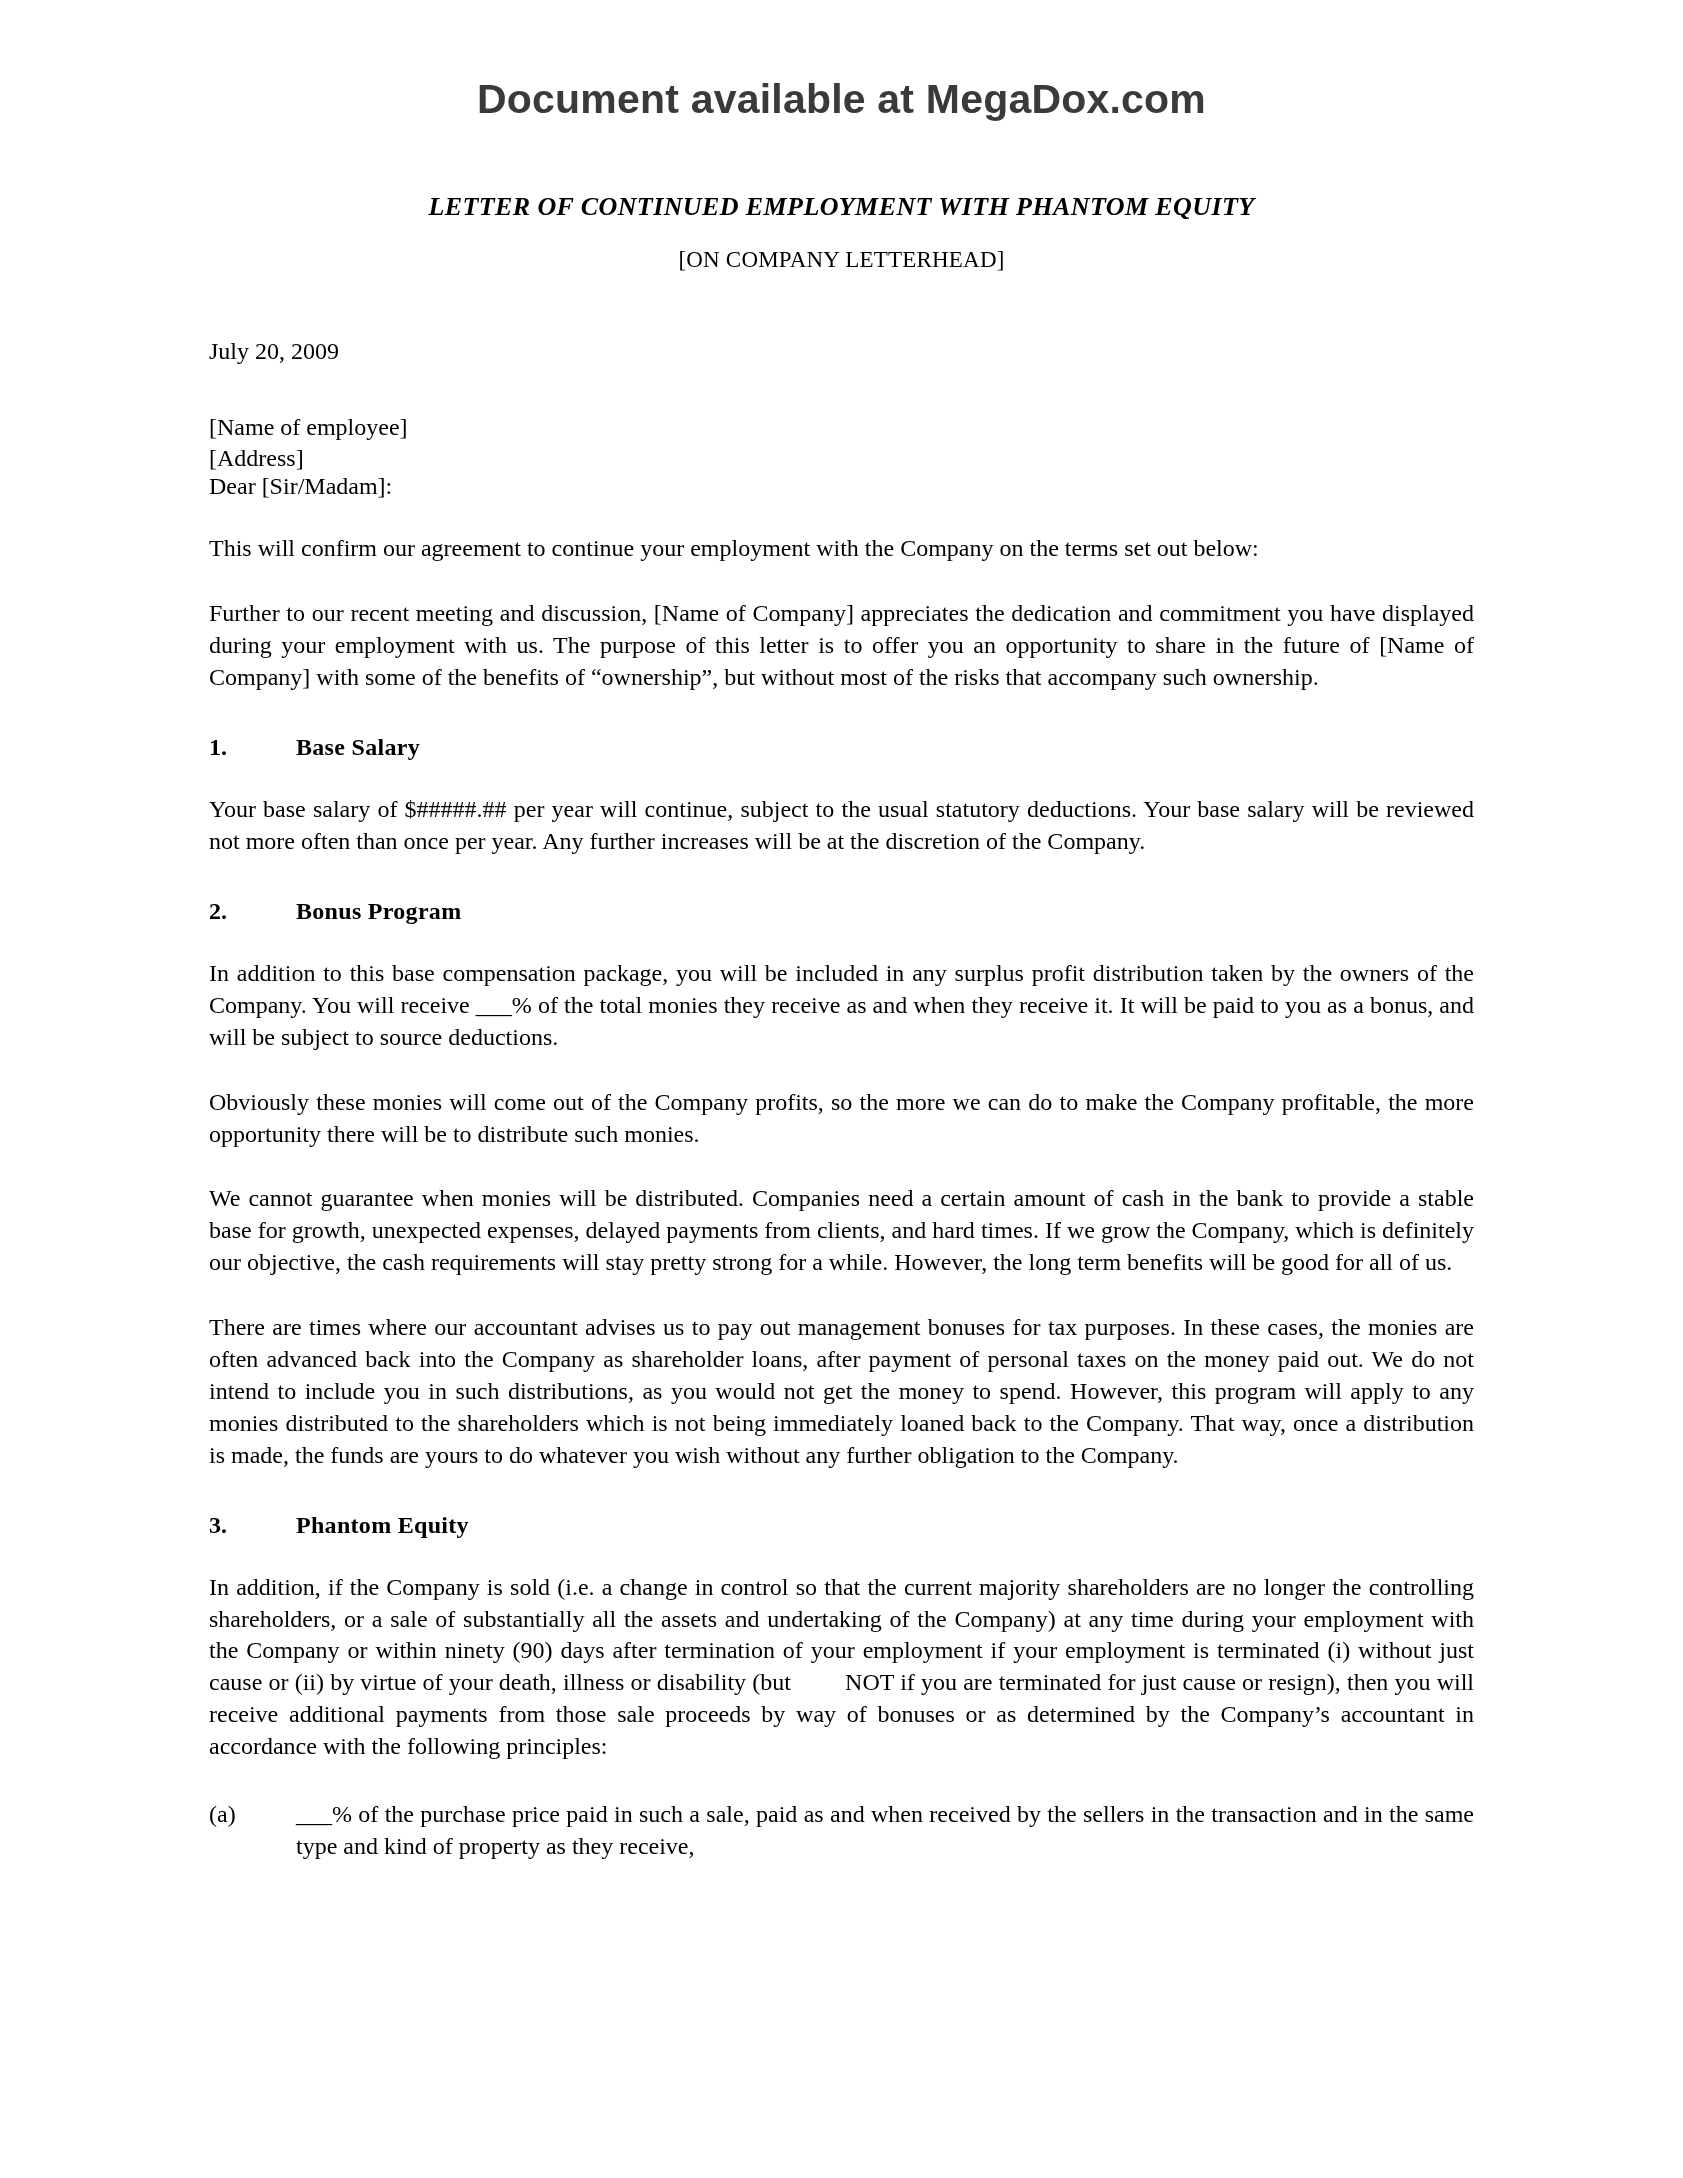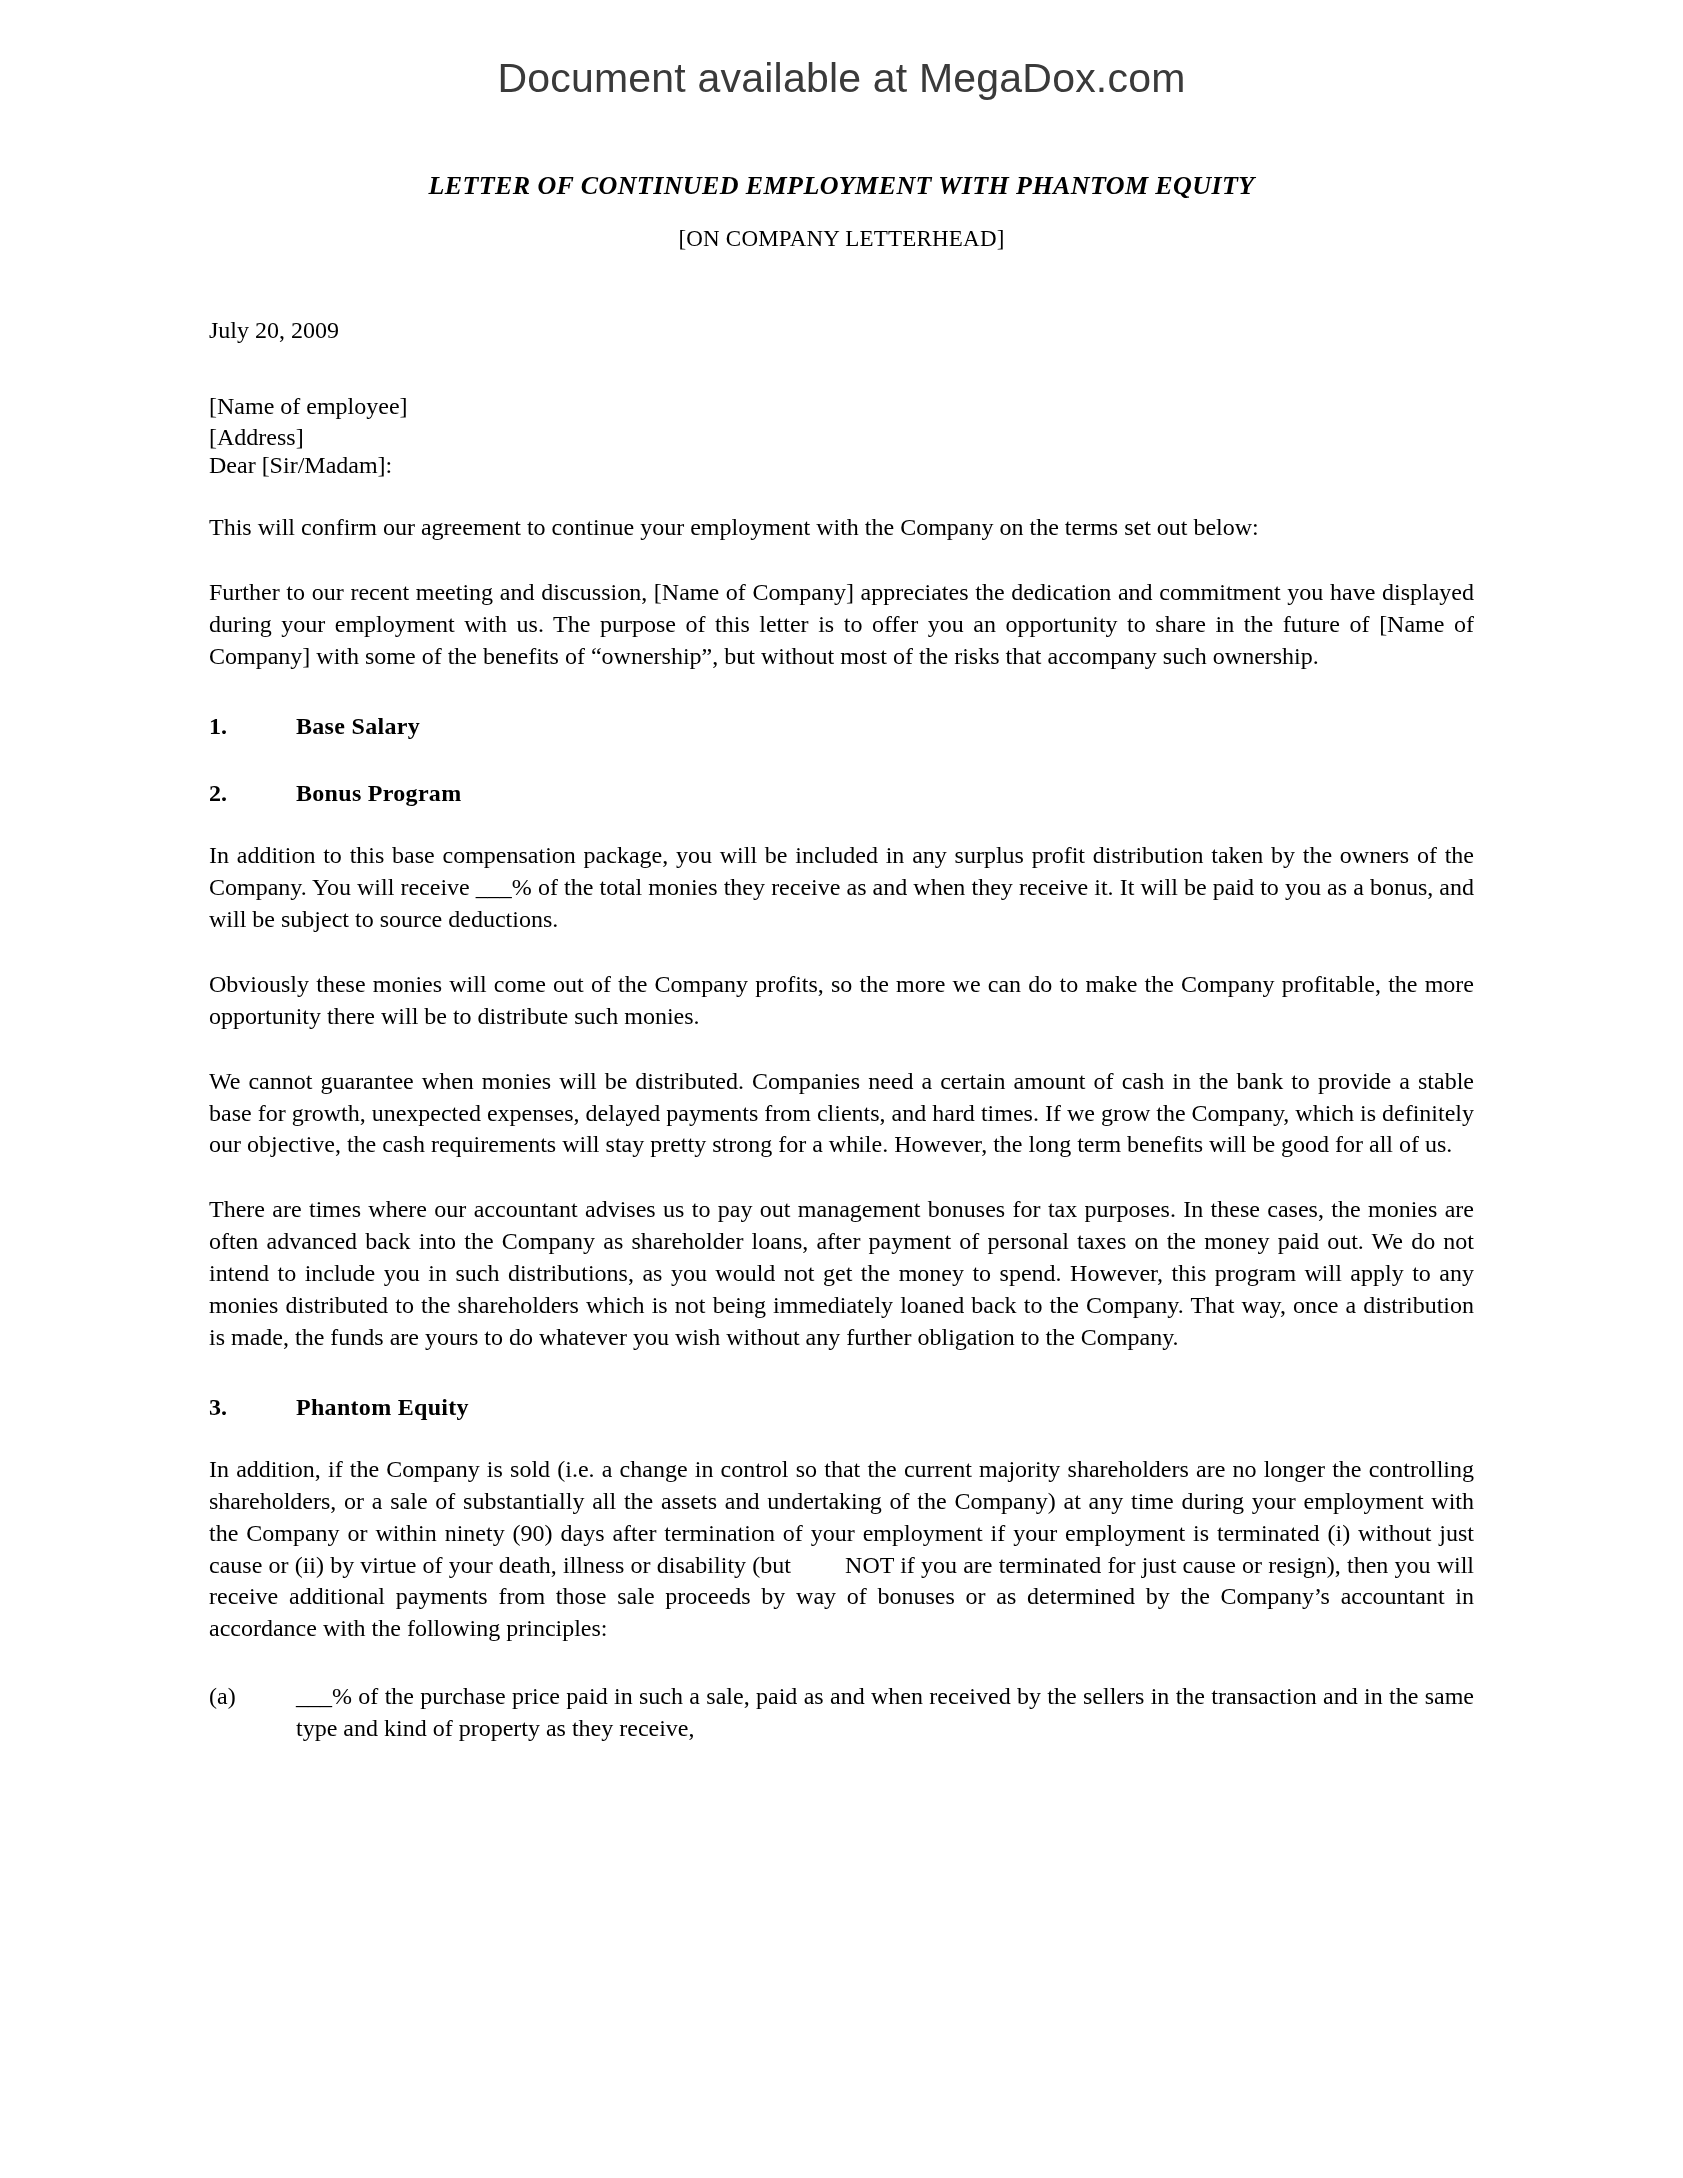--- a/index.html
+++ b/index.html
@@ -18,24 +18,25 @@
     position: relative;
     width: 1683px;
     height: 2178px;
     box-sizing: border-box;
     padding: 0;
   }
   .watermark {
     text-align: center;
     font-family: "Liberation Sans", sans-serif;
     font-size: 41px;
-    font-weight: normal;
+    font-weight: bold;
     color: #3a3a3a;
     letter-spacing: 0.2px;
     padding-top: 55px;
+    margin-top: 21px;
   }
   .content {
     margin: 0 auto;
     width: 1277px;
     padding-left: 6px;
     padding-right: 6px;
     box-sizing: border-box;
   }
   .doc-title {
     text-align: center;
@@ -121,20 +122,21 @@
 
     <div class="salutation">Dear [Sir/Madam]:</div>
 
     <p class="body-par">This will confirm our agreement to continue your employment with the Company on the terms set out below:</p>
     <p class="body-par">Further to our recent meeting and discussion, [Name of Company] appreciates the dedication and commitment you have displayed during your employment with us. The purpose of this letter is to offer you an opportunity to share in the future of [Name of Company] with some of the benefits of “ownership”, but without most of the risks that accompany such ownership.</p>
 
     <div class="section-head">
       <span class="num">1.</span>
       <span class="stitle">Base Salary</span>
     </div>
+    <p class="body-par">Your base salary of $#####.## per year will continue, subject to the usual statutory deductions. Your base salary will be reviewed not more often than once per year. Any further increases will be at the discretion of the Company.</p>
 
     <div class="section-head">
       <span class="num">2.</span>
       <span class="stitle">Bonus Program</span>
     </div>
     <p class="body-par">In addition to this base compensation package, you will be included in any surplus profit distribution taken by the owners of the Company. You will receive ___% of the total monies they receive as and when they receive it. It will be paid to you as a bonus, and will be subject to source deductions.</p>
     <p class="body-par">Obviously these monies will come out of the Company profits, so the more we can do to make the Company profitable, the more opportunity there will be to distribute such monies.</p>
     <p class="body-par">We cannot guarantee when monies will be distributed. Companies need a certain amount of cash in the bank to provide a stable base for growth, unexpected expenses, delayed payments from clients, and hard times. If we grow the Company, which is definitely our objective, the cash requirements will stay pretty strong for a while. However, the long term benefits will be good for all of us.</p>
     <p class="body-par">There are times where our accountant advises us to pay out management bonuses for tax purposes. In these cases, the monies are often advanced back into the Company as shareholder loans, after payment of personal taxes on the money paid out. We do not intend to include you in such distributions, as you would not get the money to spend. However, this program will apply to any monies distributed to the shareholders which is not being immediately loaned back to the Company. That way, once a distribution is made, the funds are yours to do whatever you wish without any further obligation to the Company.</p>
 

